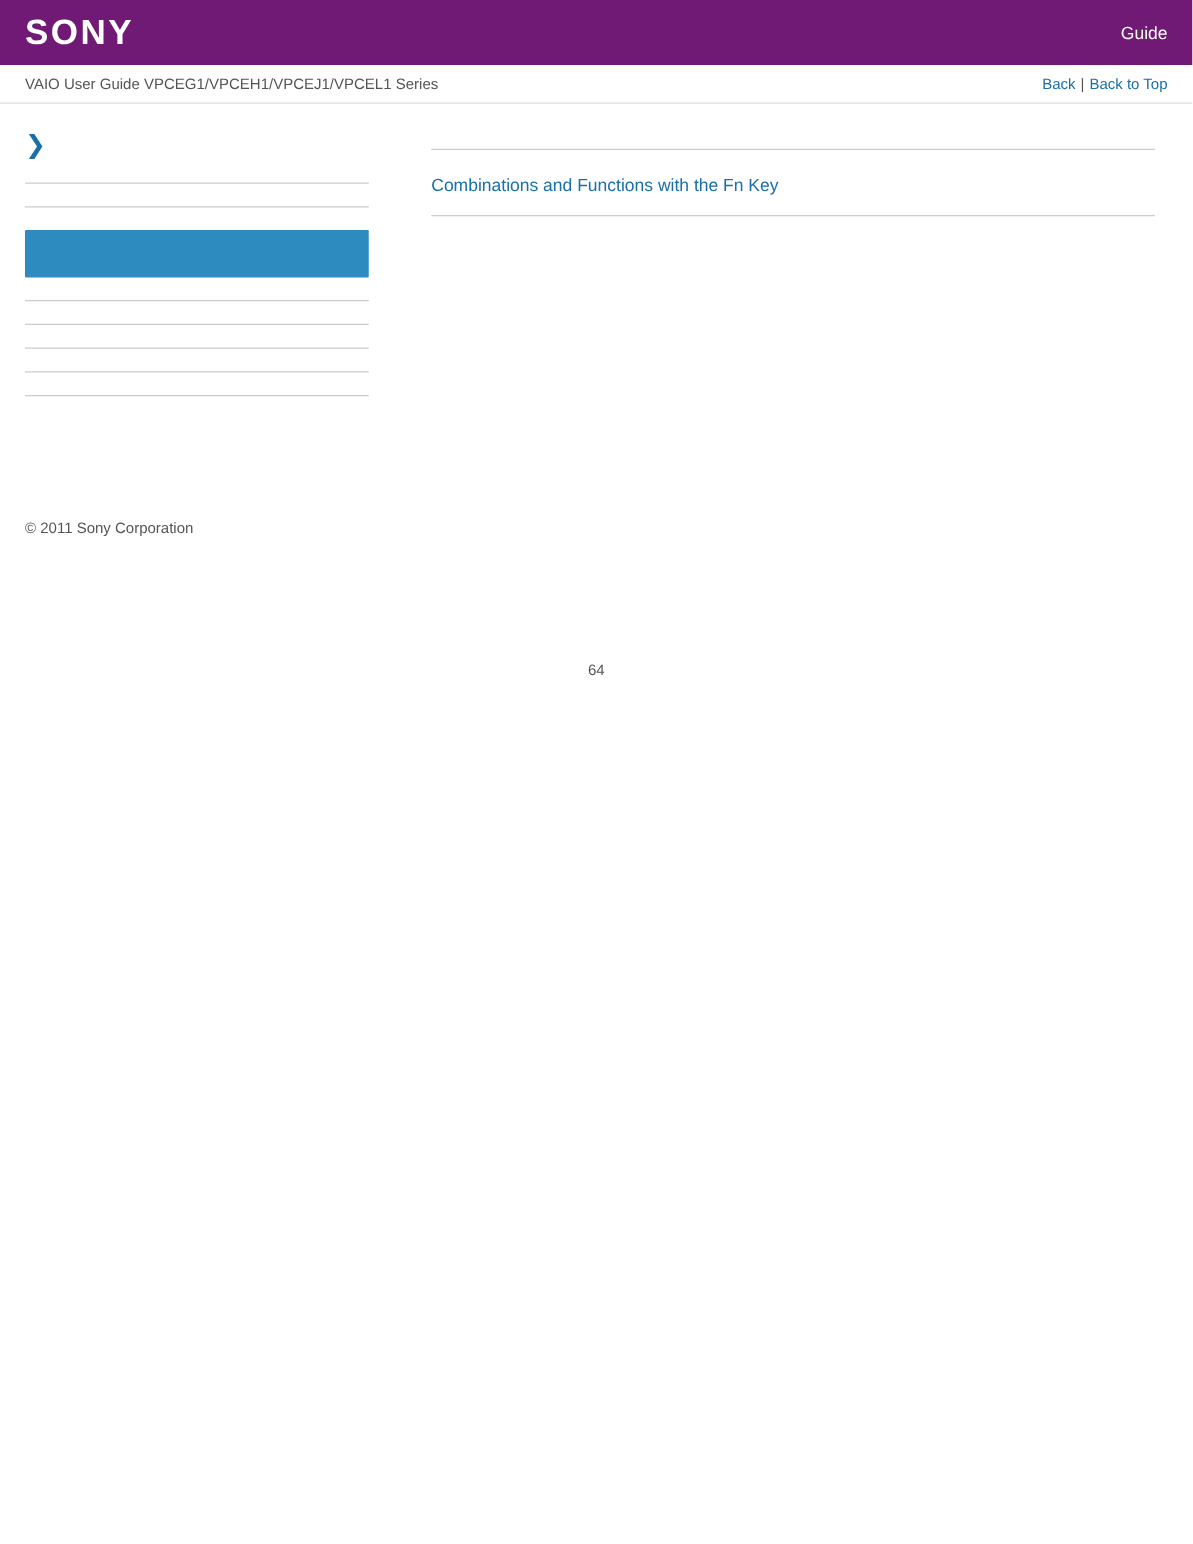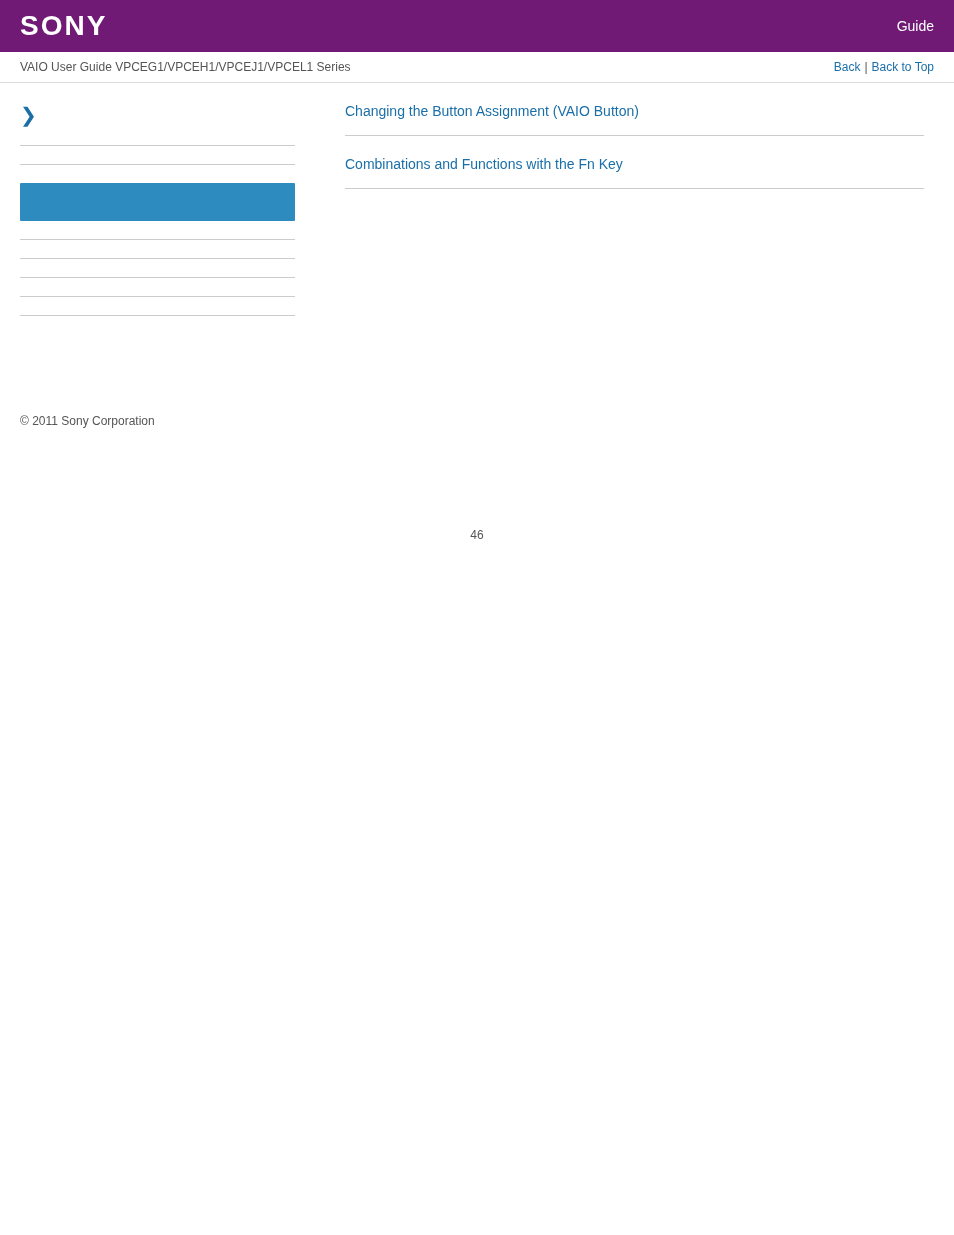--- a/index.html
+++ b/index.html
@@ -179,30 +179,29 @@
 
     <hr class="sidebar-divider">
     <hr class="sidebar-divider">
     <hr class="sidebar-divider">
     <hr class="sidebar-divider">
     <hr class="sidebar-divider">
   </div>
 
   <div class="content">
     <div>
-      <a class="content-link-title" href="#">Changing the Button Assignment (VAIO Button)</a>
     </div>
 
     <hr class="content-divider">
 
     <div class="content-link-section">
       <a class="content-link-title" href="#">Combinations and Functions with the Fn Key</a>
     </div>
 
     <hr class="content-divider">
   </div>
 </div>
 
 <div class="footer">
   <span>© 2011 Sony Corporation</span>
 </div>
 
-<div class="page-number">46</div>
+<div class="page-number">64</div>
 
 </body></html>

